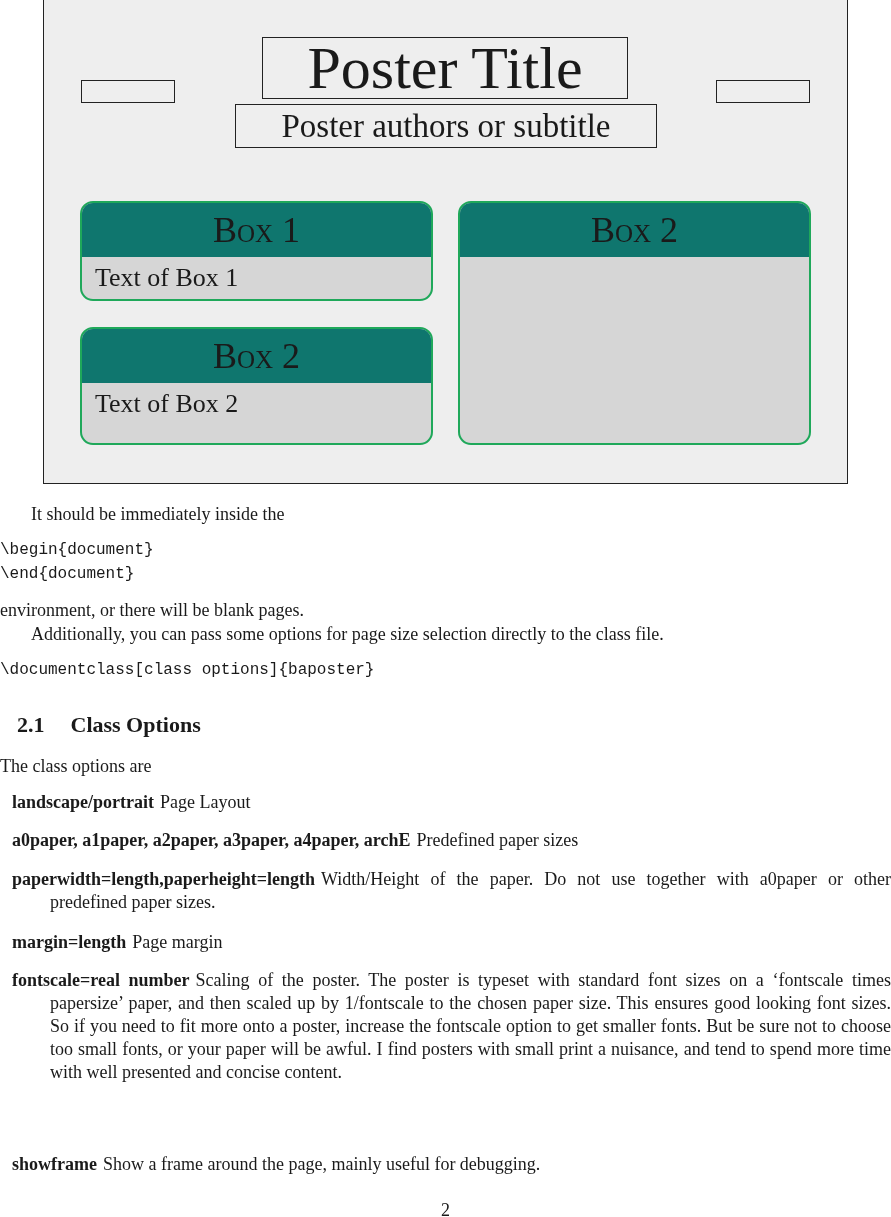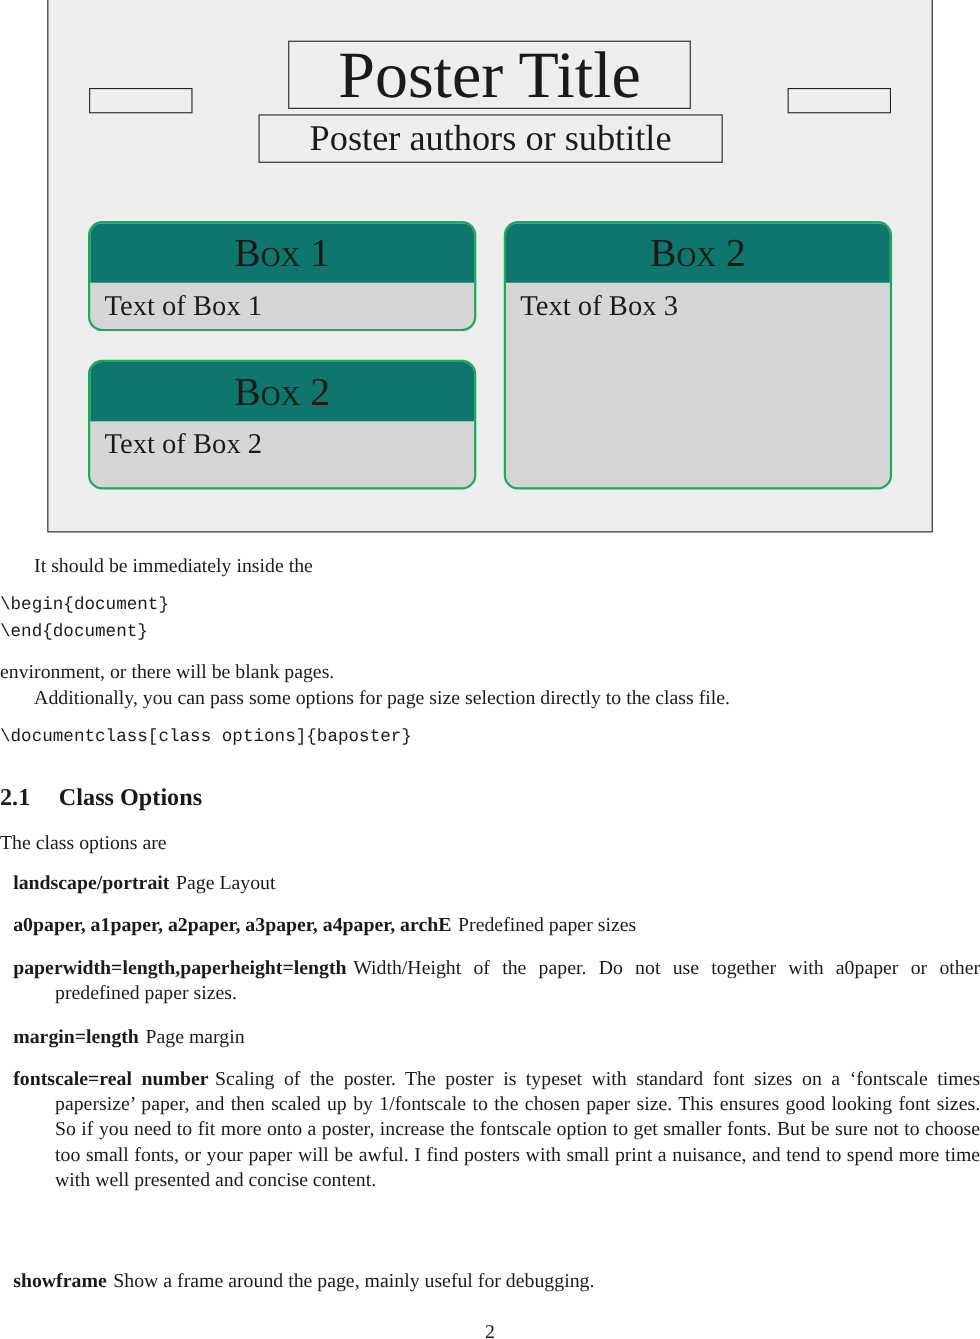--- a/index.html
+++ b/index.html
@@ -43,21 +43,21 @@
   .b2 { left: 36px; top: 328px; width: 353px; height: 118px; }
   .b3 { left: 414px; top: 202px; width: 353px; height: 244px; }
 
   .text { position: absolute; font-size: 18px; line-height: 22px; white-space: nowrap; }
   .mono { font-family: "Liberation Mono", "DejaVu Sans Mono", monospace; font-size: 16px; }
   .indent { left: 31px; }
   .left0 { left: 0; }
   .heading {
     position: absolute; left: 0; top: 712px; font-size: 22px; font-weight: bold;
   }
-  .heading .num { margin-right: 26px; }
+  .heading .num { margin-right: 26px; margin-left: 17px; }
   .opt { position: absolute; left: 0; width: 891px; font-size: 18px; line-height: 23px; }
   .opt .term { font-weight: bold; margin-right: 6px; padding-left: 12px; }
   .opt .desc { }
   .opt-para {
     text-indent: -50px; padding-left: 50px; margin: 0; text-align: justify; box-sizing: border-box; width: 891px;
   }
   .page-num { position: absolute; left: 0; width: 891px; top: 1200px; text-align: center; font-size: 18px; }
 </style>
 </head>
 <body>
@@ -71,21 +71,20 @@
   <div class="pbox b1">
     <div class="pbox-head">Box 1</div>
     <div class="pbox-body">Text of Box 1</div>
   </div>
   <div class="pbox b2">
     <div class="pbox-head">Box 2</div>
     <div class="pbox-body">Text of Box 2</div>
   </div>
   <div class="pbox b3">
     <div class="pbox-head">Box 2</div>
-    <div class="pbox-body">Text of Box 3</div>
   </div>
 </div>
 
 <div class="text indent" style="top:503px;">It should be immediately inside the</div>
 <div class="text left0 mono" style="top:539px;">\begin{document}</div>
 <div class="text left0 mono" style="top:563px;">\end{document}</div>
 <div class="text left0" style="top:599px;">environment, or there will be blank pages.</div>
 <div class="text indent" style="top:623px;">Additionally, you can pass some options for page size selection directly to the class file.</div>
 <div class="text left0 mono" style="top:659px;text-align:right;">\documentclass[class options]{baposter}</div>
 

